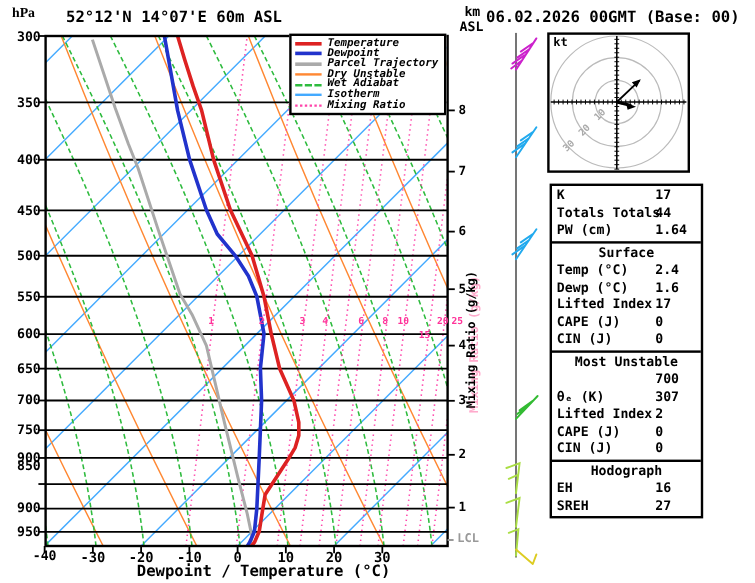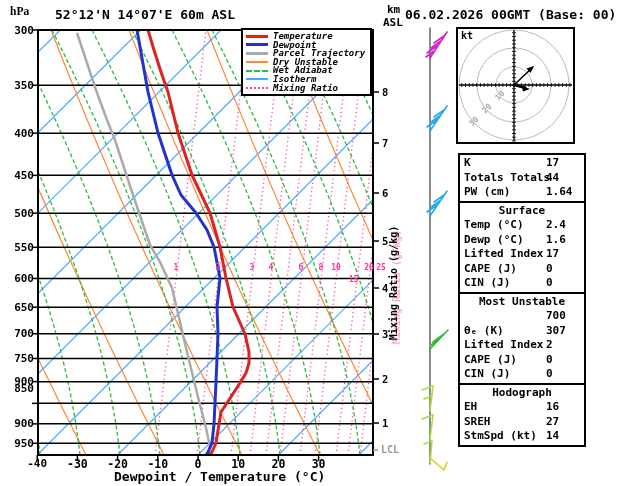--- a/index.html
+++ b/index.html
@@ -350,24 +350,20 @@
       <div class="theader">Hodograph</div>
       <div class="trows">
           <div class="trow">
             <span class="tl">EH</span>
             <span class="tv">16</span>
           </div>
           <div class="trow">
             <span class="tl">SREH</span>
             <span class="tv">27</span>
           </div>
-          <div class="trow">
-            <span class="tl">StmSpd (kt)</span>
-            <span class="tv">14</span>
-          </div>
         </div>
     </div>
   </div>
 
   <span class="vmix pink">Mixing Ratio (g/kg)</span>
   <span class="vmix">Mixing Ratio (g/kg)</span>
 
   <span class="lbl" style="left:381px;top:444px;font-size:10px;color:#999;">LCL</span>
   <span class="lbl" style="left:114px;top:469px;font-size:13px;">Dewpoint / Temperature (°C)</span>
 

